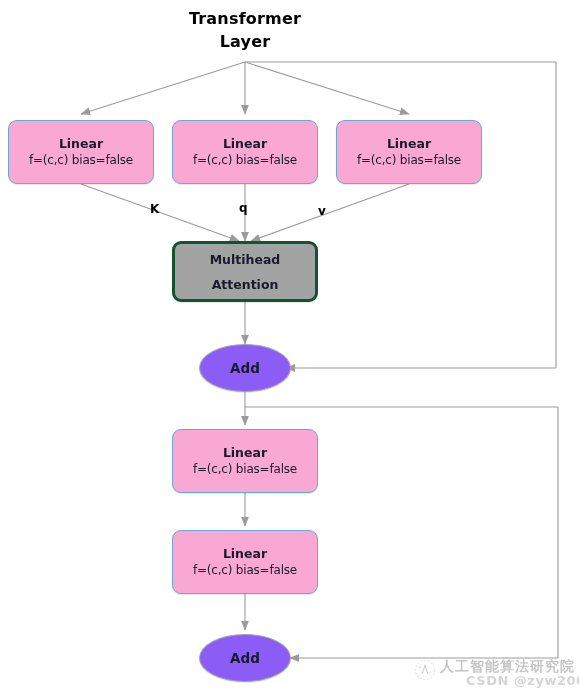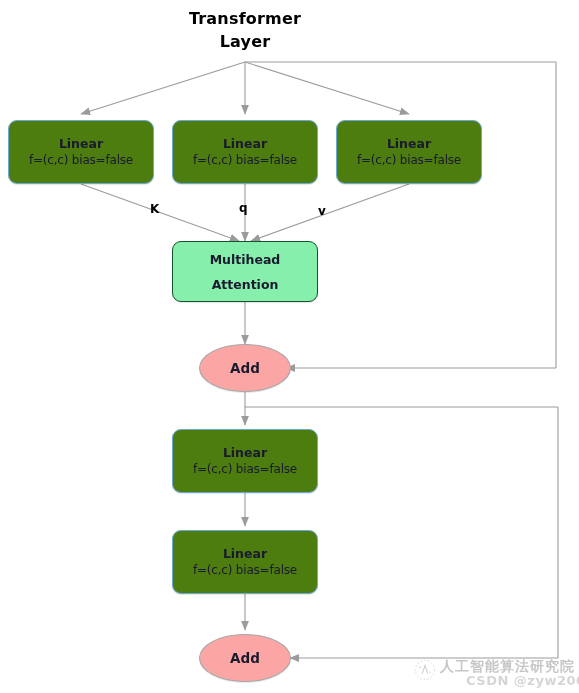--- a/index.html
+++ b/index.html
@@ -42,32 +42,32 @@
     position: absolute;
     box-sizing: border-box;
     display: flex;
     flex-direction: column;
     align-items: center;
     justify-content: center;
     color: #1a1a2e;
   }
 
   .node.box {
-    background: #4d7c0f;
+    background: #f9a8d4;
     border: 1px solid #6aa8d8;
     border-radius: 9px;
     box-shadow: 0 1px 1px rgba(0,0,0,0.10);
   }
   .node.box.attn {
-    background: #86efac;
-    border: 1px solid #14532d;
+    background: #a3a3a3;
+    border: 3px solid #14532d;
     gap: 8px;
   }
   .node.ellipse {
-    background: #fca5a5;
+    background: #8b5cf6;
     border: 1px solid #a6a6a6;
     border-radius: 50%;
     box-shadow: 0 1px 1px rgba(0,0,0,0.10);
   }
 
   .node .ttl {
     font-size: 12.5px;
     font-weight: bold;
     line-height: 16px;
     white-space: nowrap;

